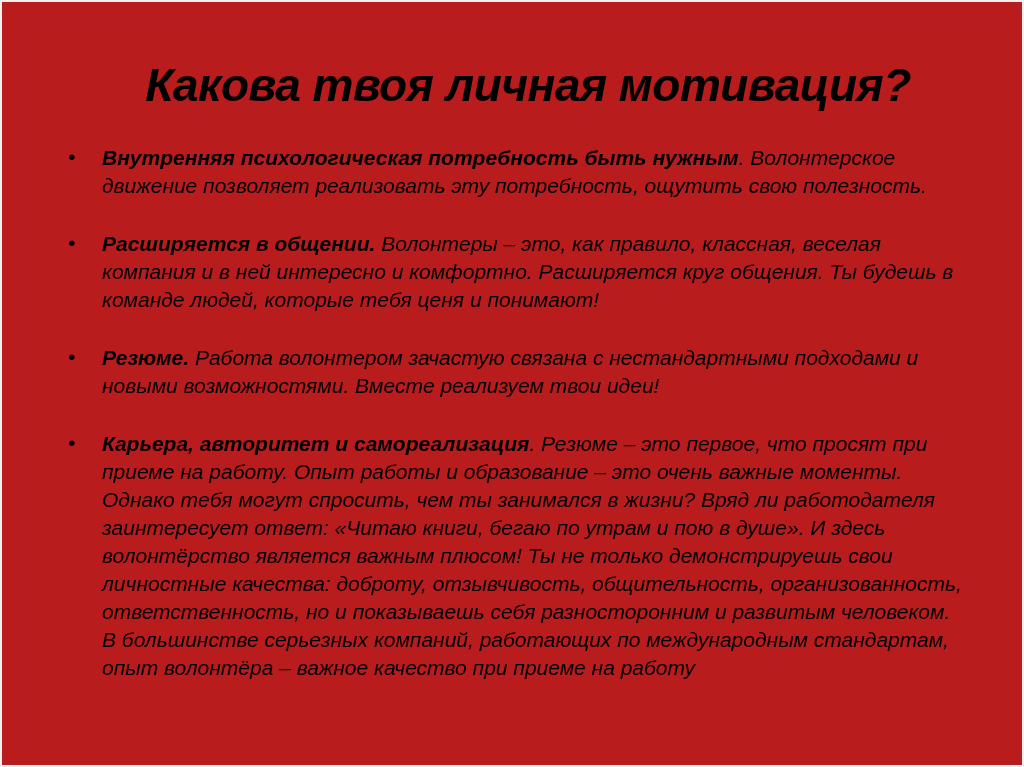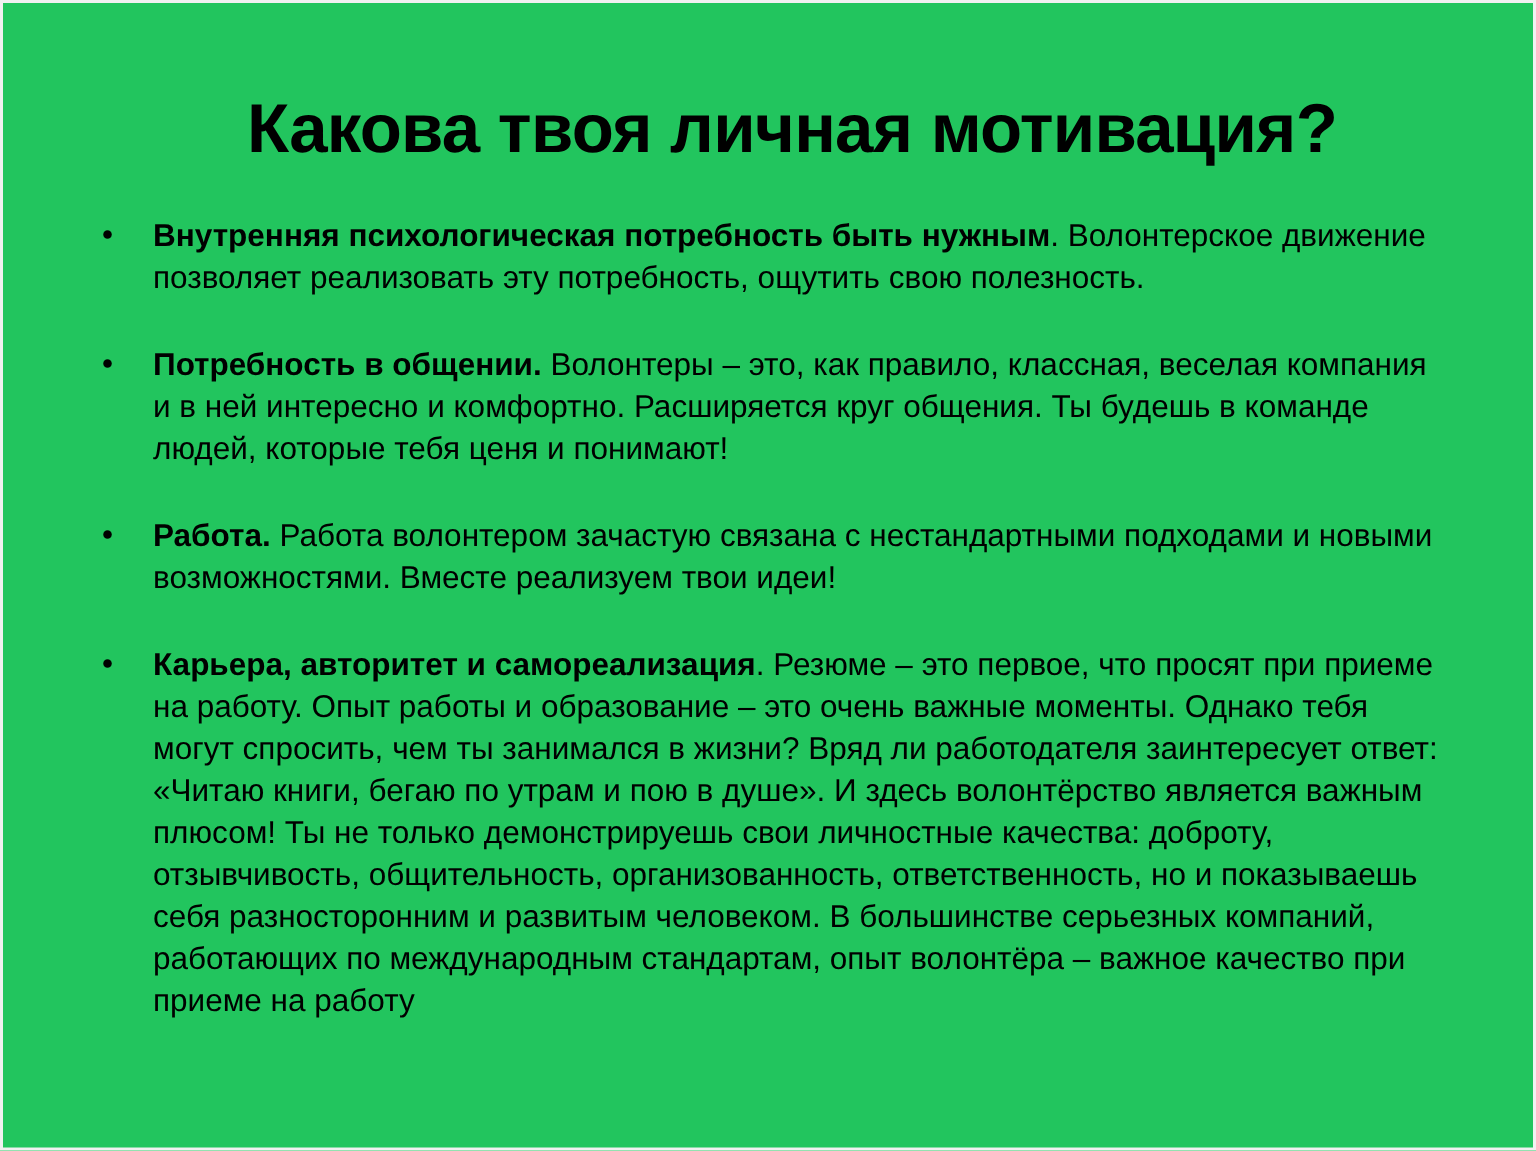--- a/index.html
+++ b/index.html
@@ -11,23 +11,24 @@
     width: 1024px;
     height: 767px;
     overflow: hidden;
     font-family: "Liberation Sans", sans-serif;
     color: #000000;
   }
   .slide {
     box-sizing: border-box;
     width: 1024px;
     height: 767px;
-    background: #22c55e;
+    background: #b91c1c;
     border: 2px solid #f1f1f1;
     padding: 56px 32px 0 64px;
+    font-style: italic;
   }
   .title {
     margin: 0 0 31px 0;
     text-align: center;
     font-size: 46px;
     line-height: 1.2;
     font-weight: 700;
     letter-spacing: -0.5px;
     color: #000000;
     white-space: nowrap;
@@ -71,26 +72,26 @@
 
   <ul class="bullets">
 
     <li>
       <span class="marker">•</span>
       <span class="lead">Внутренняя психологическая потребность быть нужным</span><span>. Волонтерское движение позволяет реализовать эту потребность, ощутить свою полезность.</span>
     </li>
 
     <li>
       <span class="marker">•</span>
-      <span class="lead">Потребность в общении.</span><span> Волонтеры – это, как правило, классная, веселая компания и в ней интересно и комфортно. Расширяется круг общения. Ты будешь в команде людей, которые тебя ценя и понимают!</span>
+      <span class="lead">Расширяется в общении.</span><span> Волонтеры – это, как правило, классная, веселая компания и в ней интересно и комфортно. Расширяется круг общения. Ты будешь в команде людей, которые тебя ценя и понимают!</span>
     </li>
 
     <li>
       <span class="marker">•</span>
-      <span class="lead">Работа.</span><span> Работа волонтером зачастую связана с нестандартными подходами и новыми возможностями. Вместе реализуем твои идеи!</span>
+      <span class="lead">Резюме.</span><span> Работа волонтером зачастую связана с нестандартными подходами и новыми возможностями. Вместе реализуем твои идеи!</span>
     </li>
 
     <li>
       <span class="marker">•</span>
       <span class="lead">Карьера, авторитет и самореализация</span><span>.  Резюме – это первое, что просят при приеме на работу. Опыт работы и образование – это очень важные моменты. Однако тебя могут спросить, чем ты занимался в жизни? Вряд ли работодателя заинтересует ответ: «Читаю книги, бегаю по утрам и пою в душе». И здесь волонтёрство является важным плюсом! Ты не только демонстрируешь свои личностные качества: доброту, отзывчивость, общительность, организованность, ответственность, но и показываешь себя разносторонним и развитым человеком. В большинстве серьезных компаний, работающих по международным стандартам, опыт волонтёра – важное качество при приеме на работу</span>
     </li>
 
   </ul>
 
 </div>

